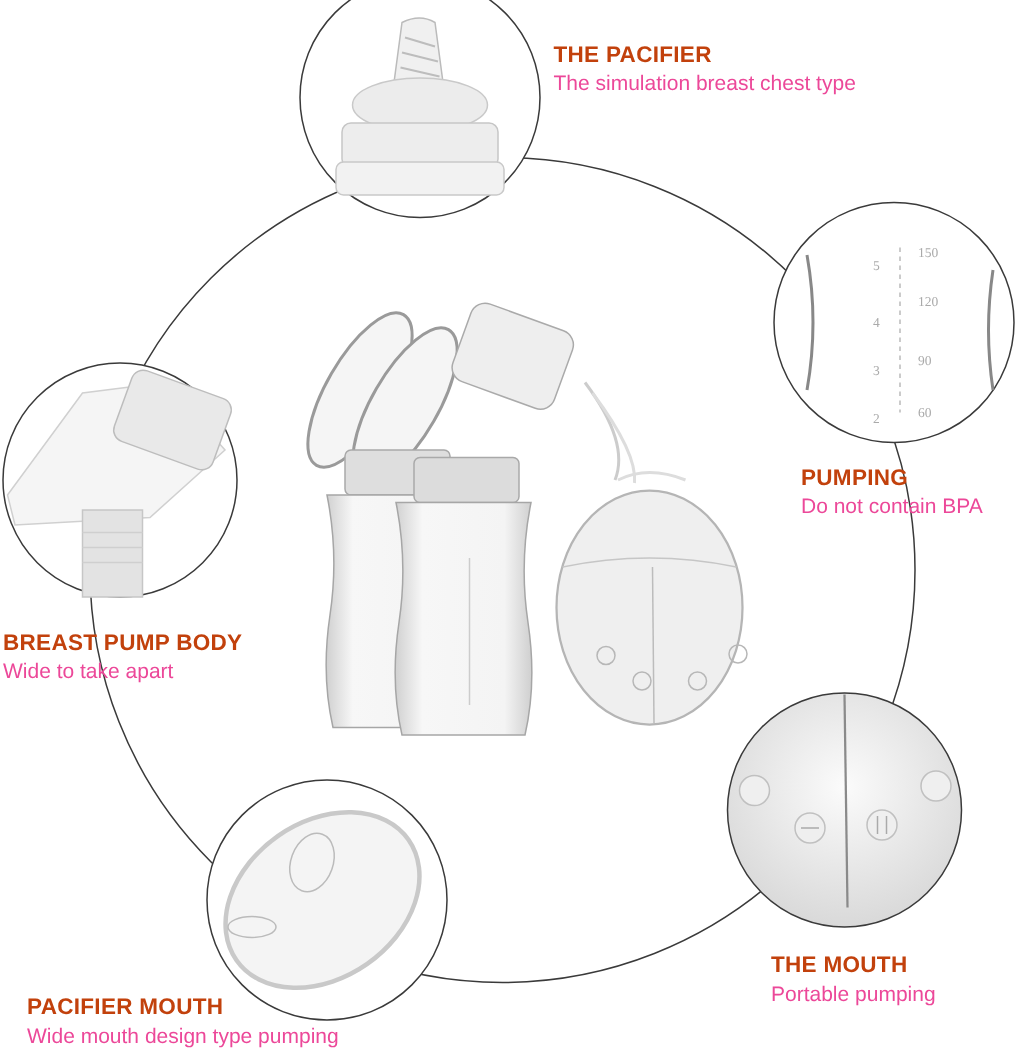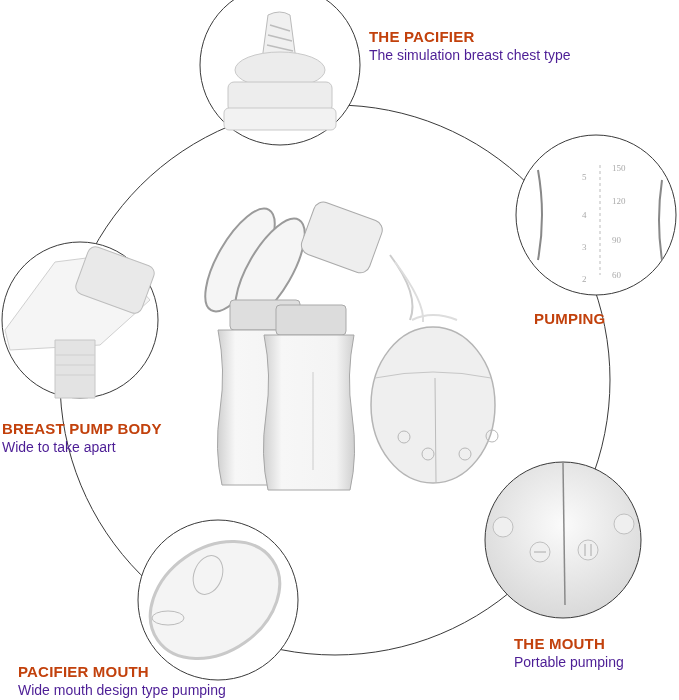--- a/index.html
+++ b/index.html
@@ -2,21 +2,21 @@
 <html><head>
 <meta charset="utf-8">
 <style>
   html, body { margin:0; padding:0; background:#ffffff; }
   body { width:679px; height:700px; position:relative; overflow:hidden;
          font-family:"Liberation Sans", sans-serif; }
   .stage { position:absolute; left:0; top:0; width:679px; height:700px; }
   svg.art { position:absolute; left:0; top:0; }
   .label { position:absolute; line-height:1.15; }
   .label .t { font-size:15px; font-weight:bold; color:#c2410c; letter-spacing:0.2px; display:block; }
-  .label .s { font-size:14px; color:#4c1d95; display:block; margin-top:2px; }
+  .label .s { font-size:14px; color:#ec4899; display:block; margin-top:2px; }
 </style>
 </head>
 <body>
 
 <div class="stage">
 
 <svg class="art" width="679" height="700" viewBox="0 0 679 700">
   <defs>
     <radialGradient id="g1" cx="50%" cy="40%" r="60%">
       <stop offset="0" stop-color="#fbfbfb"></stop>
@@ -110,20 +110,21 @@
   </g>
 </svg>
 
 <div class="label" style="left:369px;top:28px;">
   <span class="t">THE PACIFIER</span>
   <span class="s">The simulation breast chest type</span>
 </div>
 
 <div class="label" style="left:534px;top:310px;">
   <span class="t">PUMPING</span>
+  <span class="s">Do not contain BPA</span>
 </div>
 
 <div class="label" style="left:2px;top:420px;">
   <span class="t">BREAST PUMP BODY</span>
   <span class="s">Wide to take apart</span>
 </div>
 
 <div class="label" style="left:18px;top:663px;">
   <span class="t">PACIFIER MOUTH</span>
   <span class="s">Wide mouth design type pumping</span>

